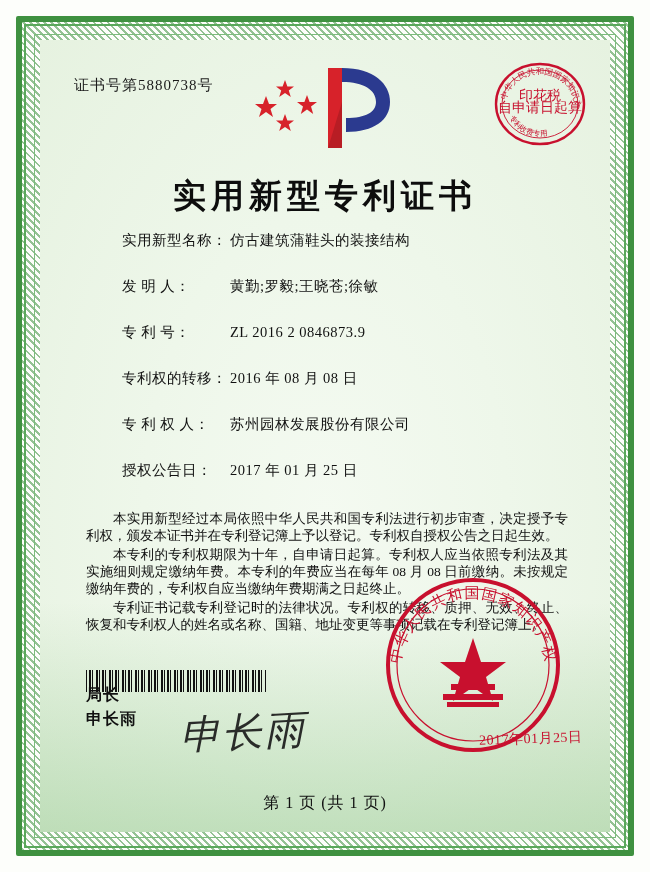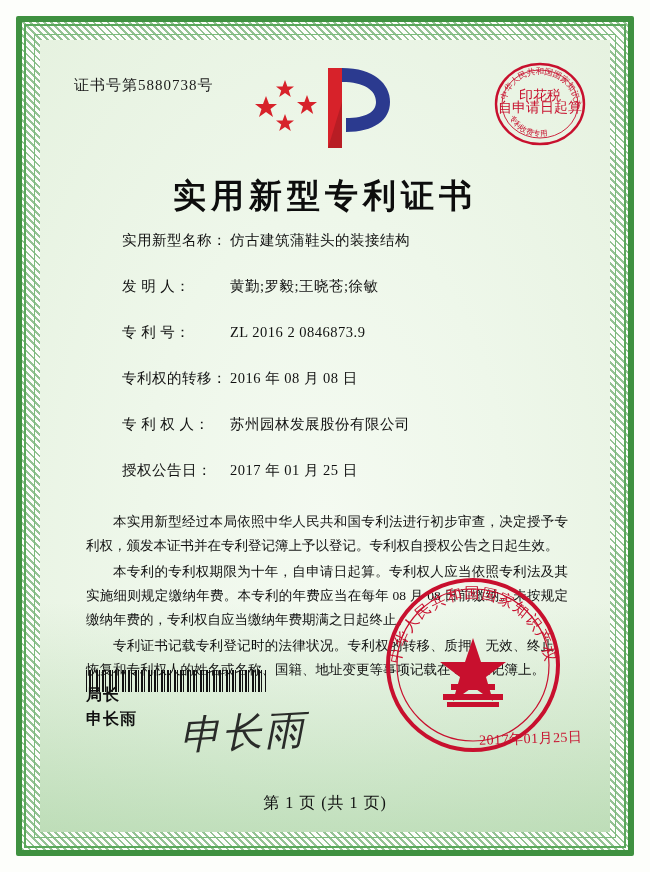--- a/index.html
+++ b/index.html
@@ -139,21 +139,21 @@
   .field .val {
     letter-spacing: 0.5px;
   }
 
   .body-text {
     position: absolute;
     top: 470px;
     left: 46px;
     right: 42px;
     font-size: 13.5px;
-    line-height: 24px;
+    line-height: 17px;
     color: #111;
     text-align: justify;
   }
   .body-text p {
     margin: 0 0 2px 0;
     text-indent: 2em;
   }
 
   
   .barcode {

